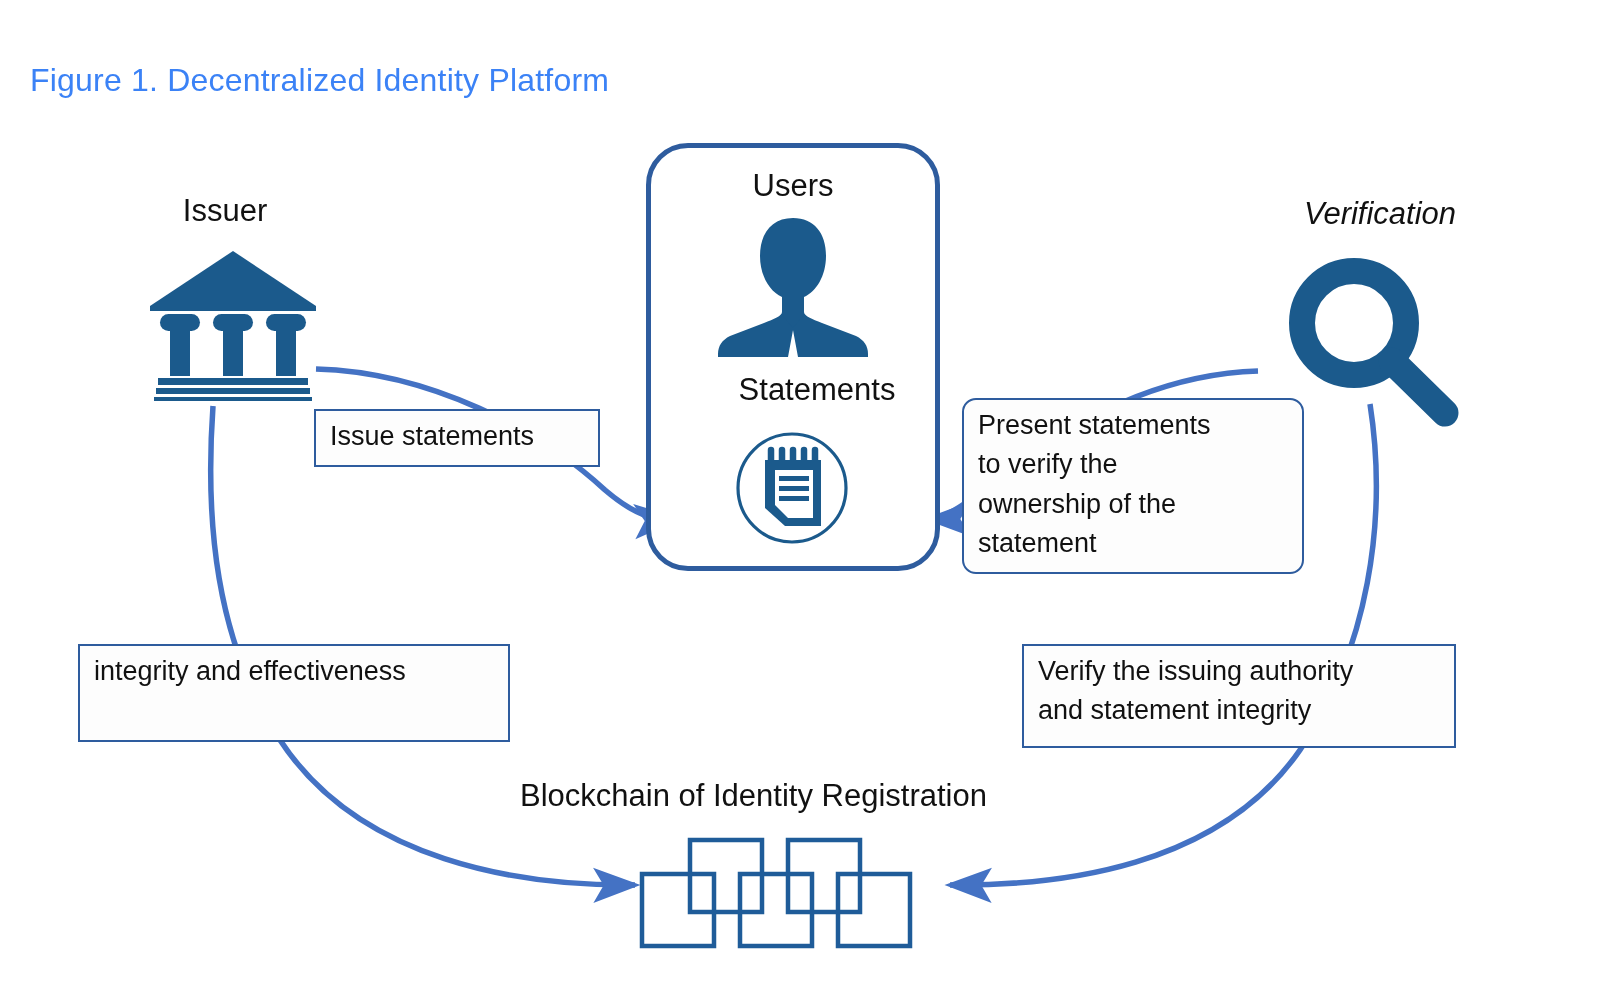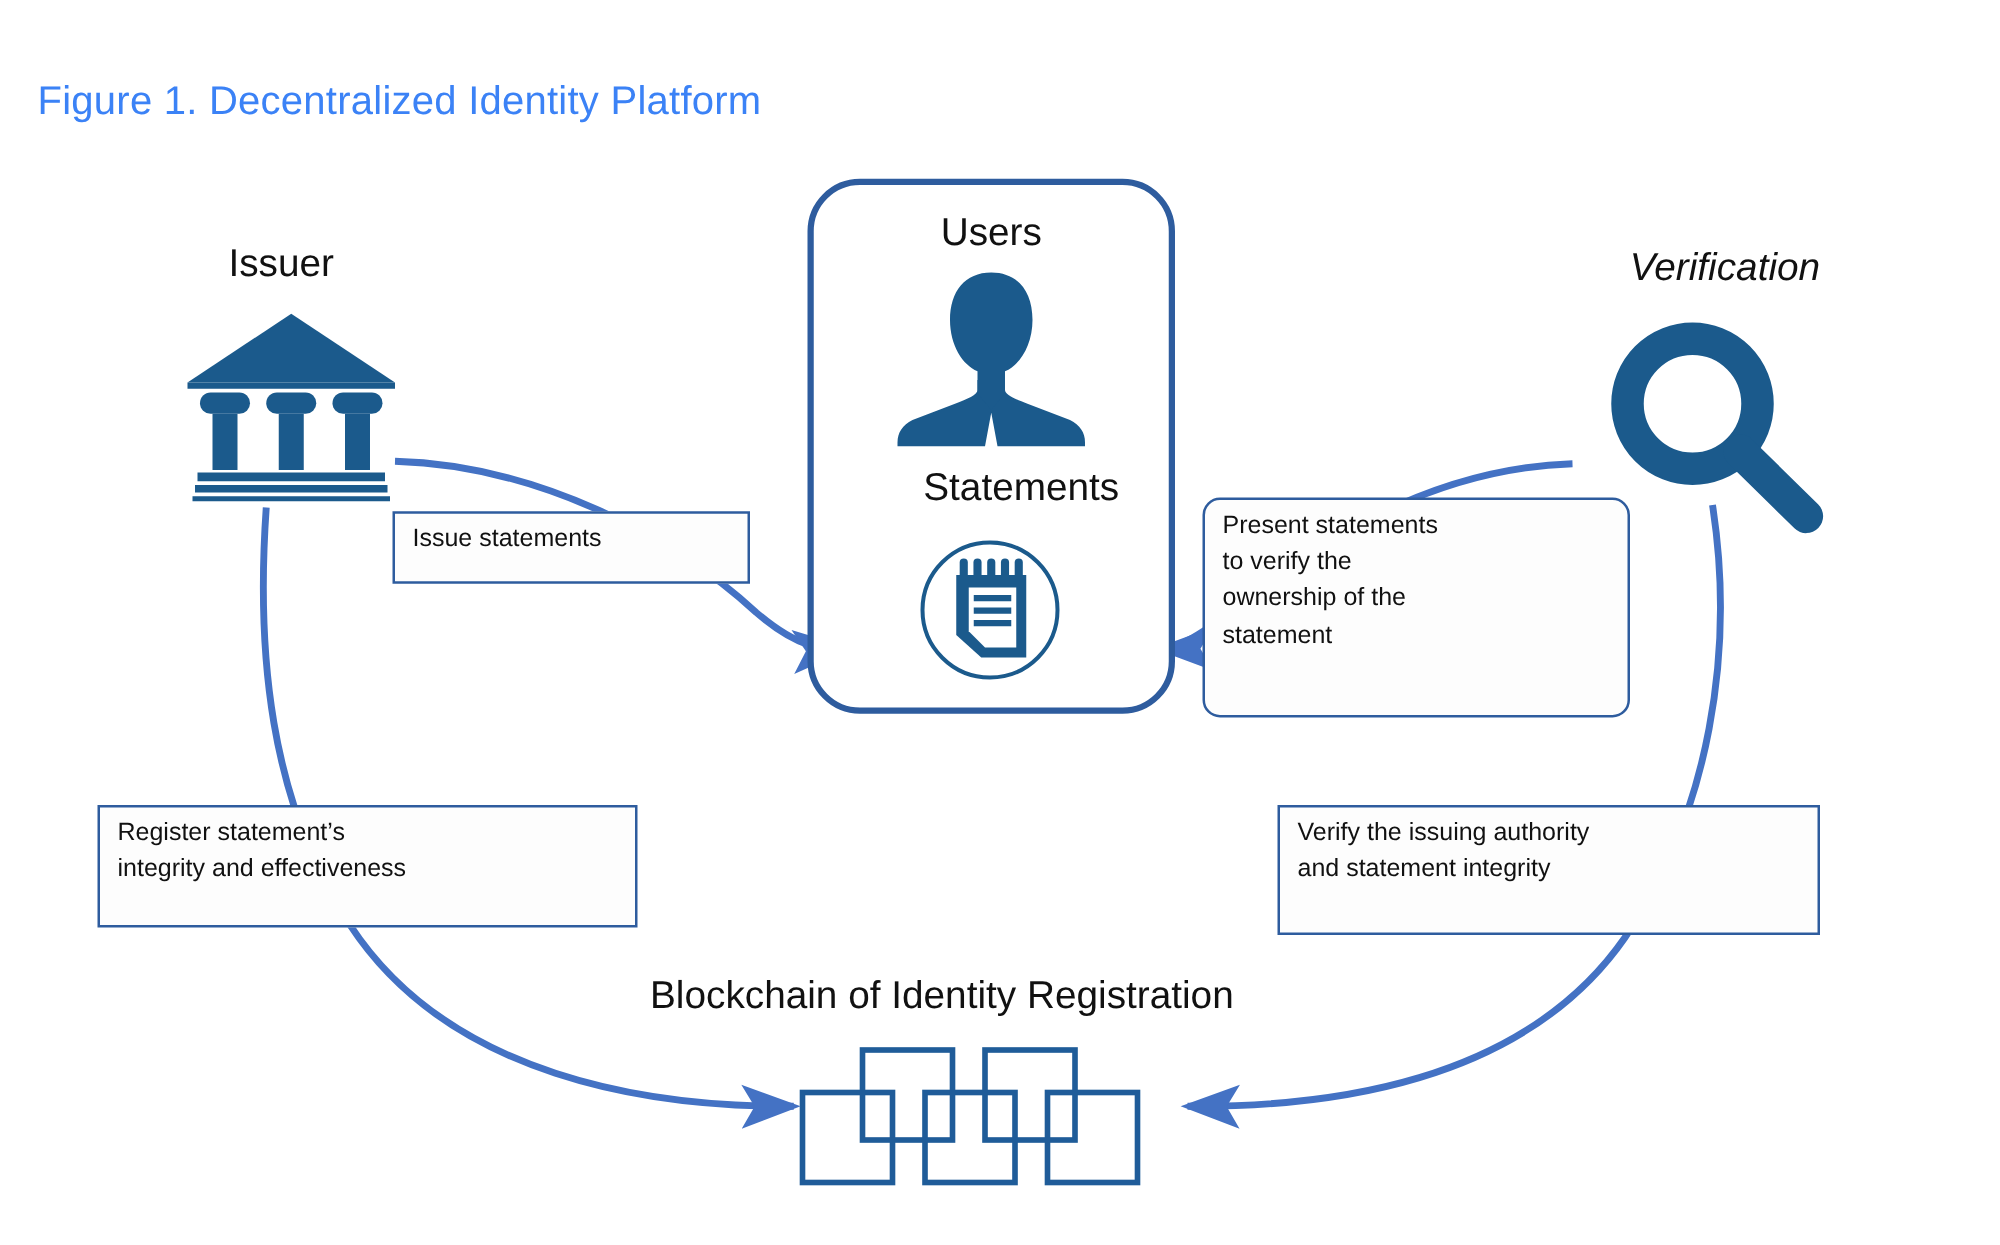--- a/index.html
+++ b/index.html
@@ -35,21 +35,21 @@
     font-size: 31px;
     color: #111111;
     white-space: nowrap;
     text-align: center;
   }
   .callout {
     position: absolute;
     box-sizing: border-box;
     background: #fdfdfd;
     border: 2.5px solid #2E5C9E;
-    font-size: 20px;
+    font-size: 27px;
     line-height: 1.46;
     color: #111111;
     padding: 6px 12px 8px 14px;
     z-index: 6;
   }
   .callout .ln { display: block; white-space: nowrap; }
 
   .users-box {
     position: absolute;
     left: 646px;
@@ -178,21 +178,20 @@
   </div>
 
   <div class="callout" style="left:962px; top:398px; width:342px; height:176px;border-radius:14px;">
     <span class="ln">Present statements</span>
     <span class="ln">to verify the</span>
     <span class="ln">ownership of the</span>
     <span class="ln">statement</span>
   </div>
 
   <div class="callout" style="left:78px; top:644px; width:432px; height:98px;">
-    <span class="ln">Register statement’s</span>
     <span class="ln">integrity and effectiveness</span>
   </div>
 
   <div class="callout" style="left:1022px; top:644px; width:434px; height:104px;">
     <span class="ln">Verify the issuing authority</span>
     <span class="ln">and statement integrity</span>
   </div>
 
 </div>
 

